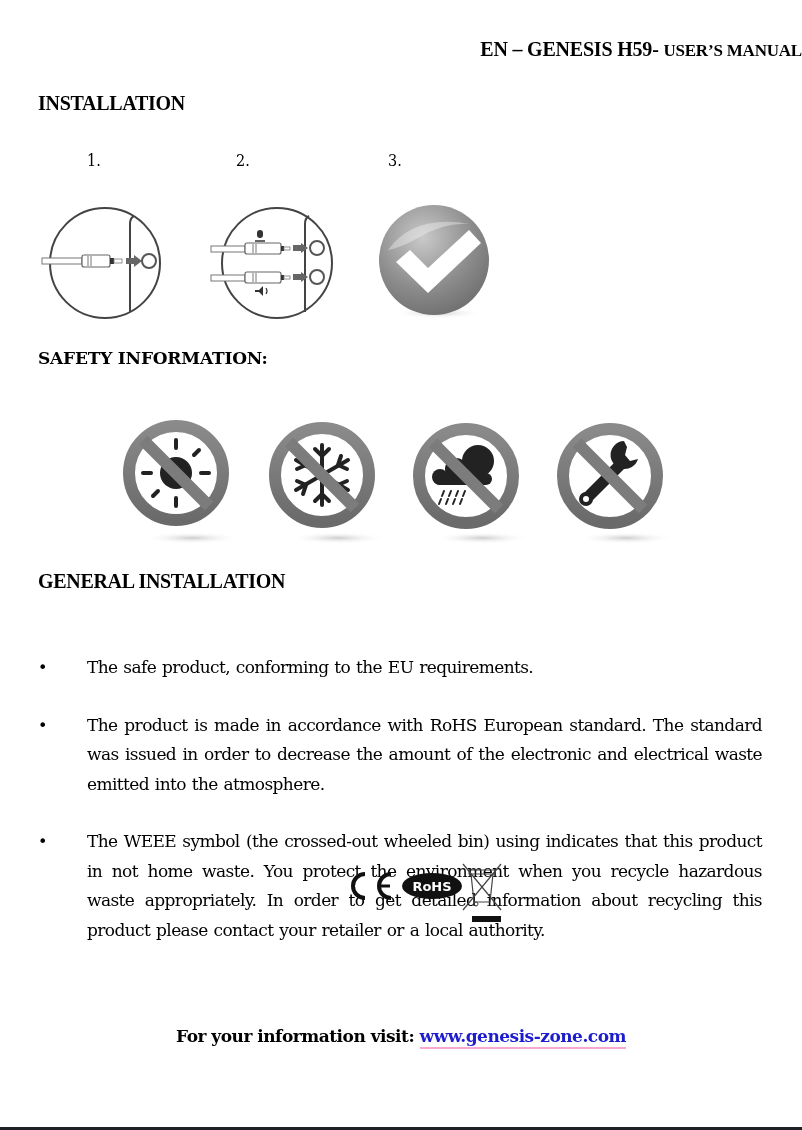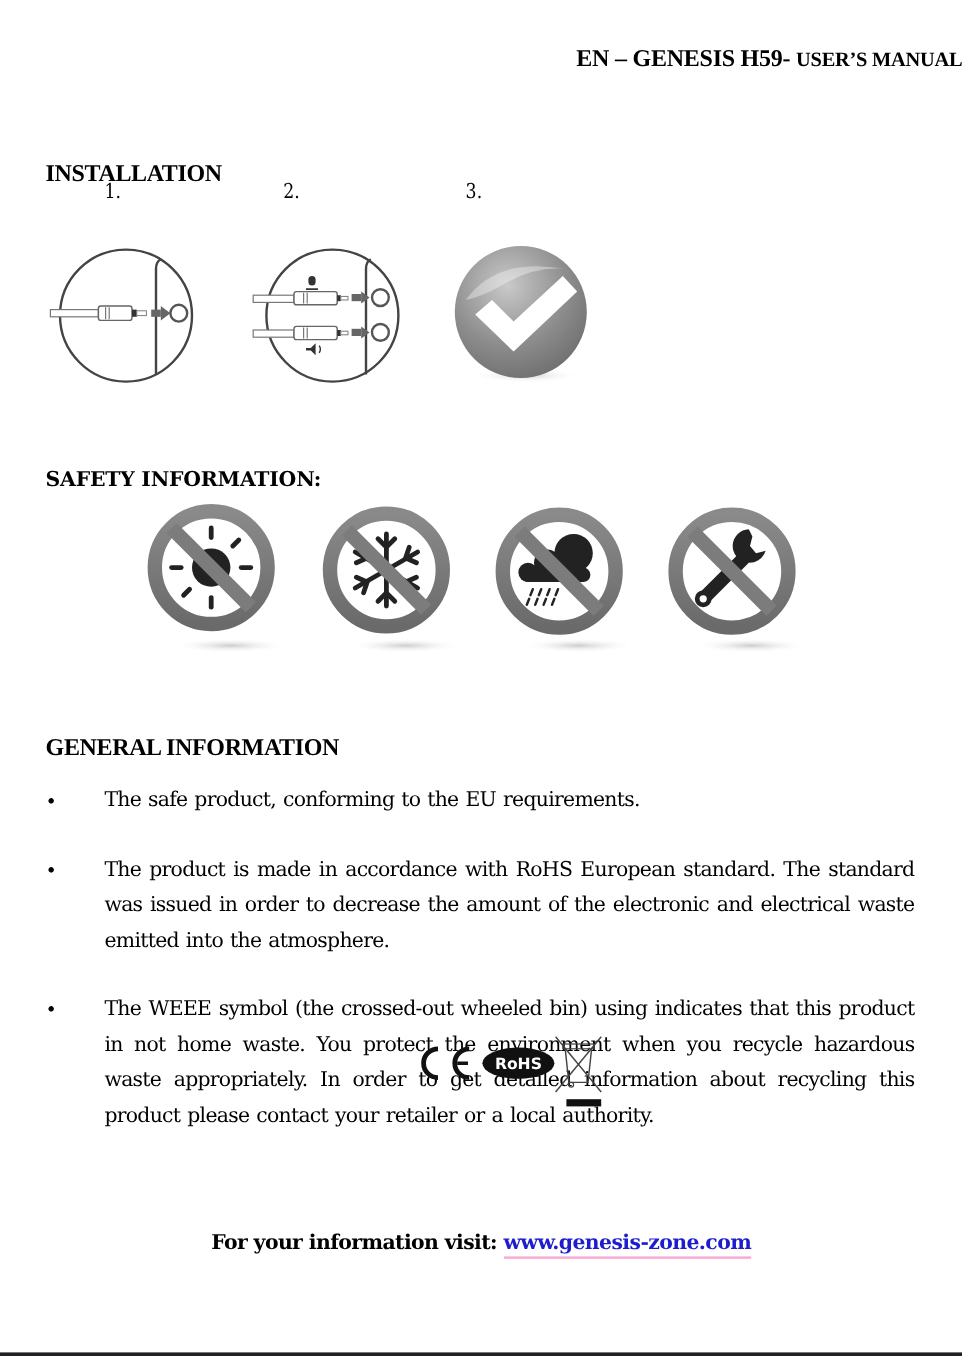--- a/index.html
+++ b/index.html
@@ -1,20 +1,20 @@
 <!DOCTYPE html>
 <html><head>
 <meta charset="utf-8">
 <style>
   html, body { margin: 0; padding: 0; background: #ffffff; }
   body { width: 802px; height: 1130px; position: relative; overflow: hidden; color: #000; font-family: "DejaVu Serif", serif; }
   .abs { position: absolute; }
   .doc-title { top: 38px; left: 0; width: 802px; text-align: right; font-family: "Liberation Serif", serif; font-weight: bold; font-size: 20px; letter-spacing: -0.2px; }
   .doc-title .small { font-size: 17px; }
-  .h { font-family: "Liberation Serif", serif; font-weight: bold; font-size: 20px; letter-spacing: -0.3px; margin-top: 42px; }
+  .h { font-family: "Liberation Serif", serif; font-weight: bold; font-size: 20px; letter-spacing: -0.3px; }
   .h-install { top: 92px; left: 38px; }
   .h-safety { top: 348px; left: 38px; font-family: "DejaVu Serif", serif; font-size: 17px; letter-spacing: -0.2px; }
   .h-general { top: 570px; left: 38px; }
   .step-num { top: 150px; font-family: "DejaVu Serif", serif; font-size: 17px; transform: scaleX(0.85); transform-origin: left; }
   .illus { top: 200px; }
   .prohib-row { top: 410px; left: 120px; width: 570px; height: 135px; }
   .bullets { top: 625px; left: 38px; width: 724px; margin: 0; padding: 0; list-style: none; }
   .bullets li { position: relative; padding-left: 49px; font-family: "DejaVu Serif", serif; font-size: 17px; line-height: 29.5px; text-align: justify; letter-spacing: -0.6px; word-spacing: 1px; margin-bottom: 0; }
   .bullets li .dot { position: absolute; left: 0; top: 0; font-family: "DejaVu Sans", sans-serif; font-size: 16px; }
   .bullets li .txt { display: block; transform-origin: left; margin-top: 28px; }
@@ -181,21 +181,21 @@
         <path d="M70 28 a14 14 0 1 0 14 18 l-8 2 l-5 -6 l2 -8 z"></path>
         <polygon points="62,48 70,56 36,90 28,82"></polygon>
         <circle cx="32" cy="86" r="7"></circle>
       </g>
       <circle cx="32" cy="86" r="3" fill="#fff"></circle>
       <line x1="23" y1="30" x2="89" y2="96" stroke="#7c7c7c" stroke-width="12"></line>
     </g>
   </svg>
 </div>
 
-<div class="abs h h-general">GENERAL INFORMATION</div>
+<div class="abs h h-general">GENERAL INSTALLATION</div>
 
 <ul class="abs bullets">
   <li>
     <span class="dot">•</span>
     <span class="txt">The safe product, conforming to the EU requirements.</span>
   </li>
   <li>
     <span class="dot">•</span>
     <span class="txt">The product is made in accordance with RoHS European standard. The standard was issued in order to decrease the amount of the electronic and electrical waste emitted into the atmosphere.</span>
   </li>

